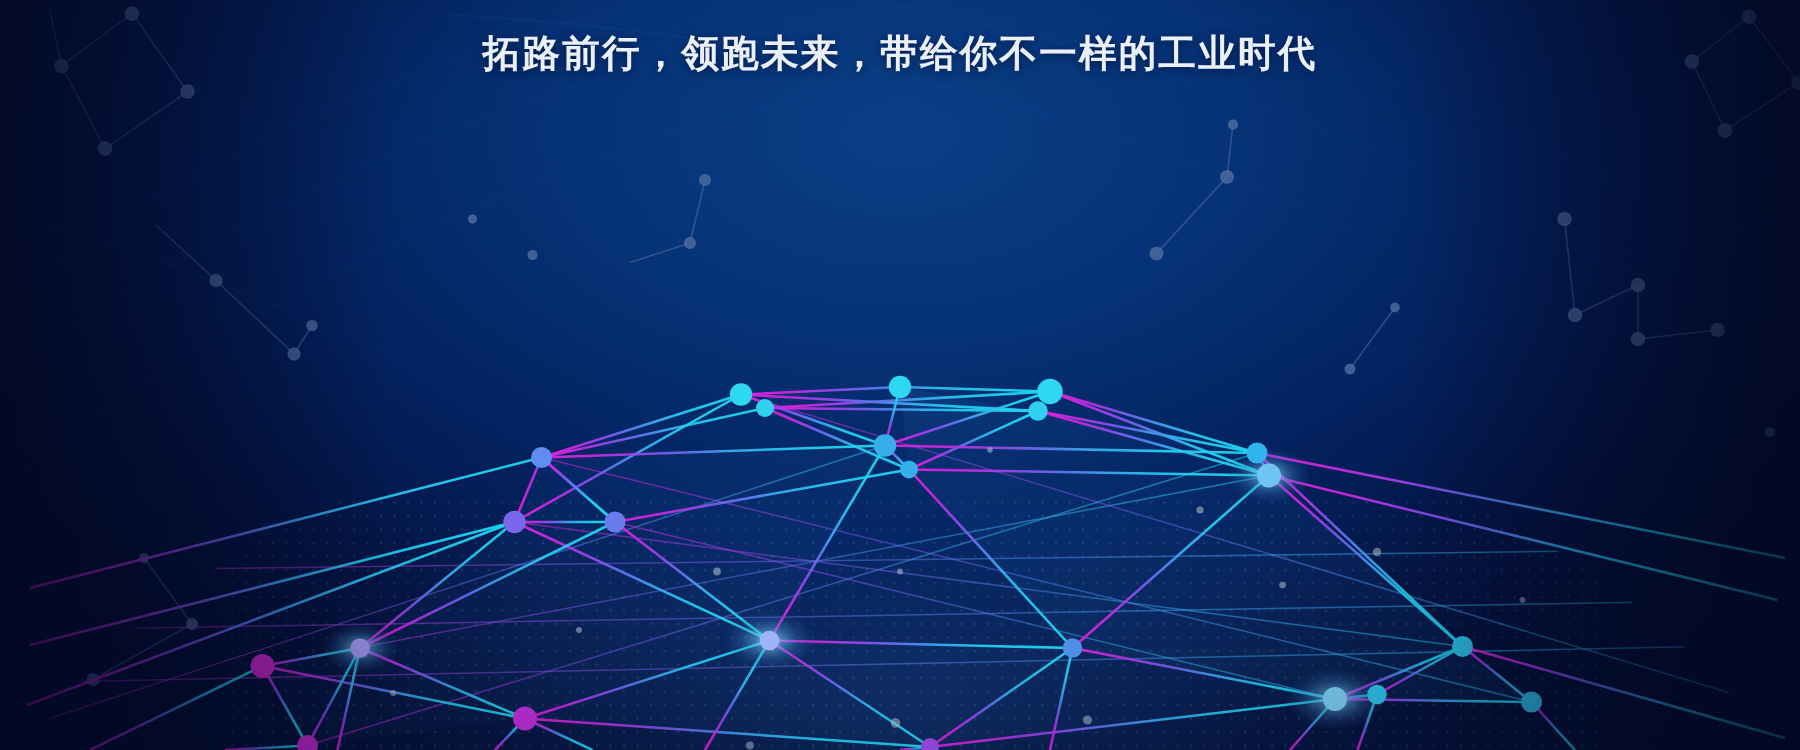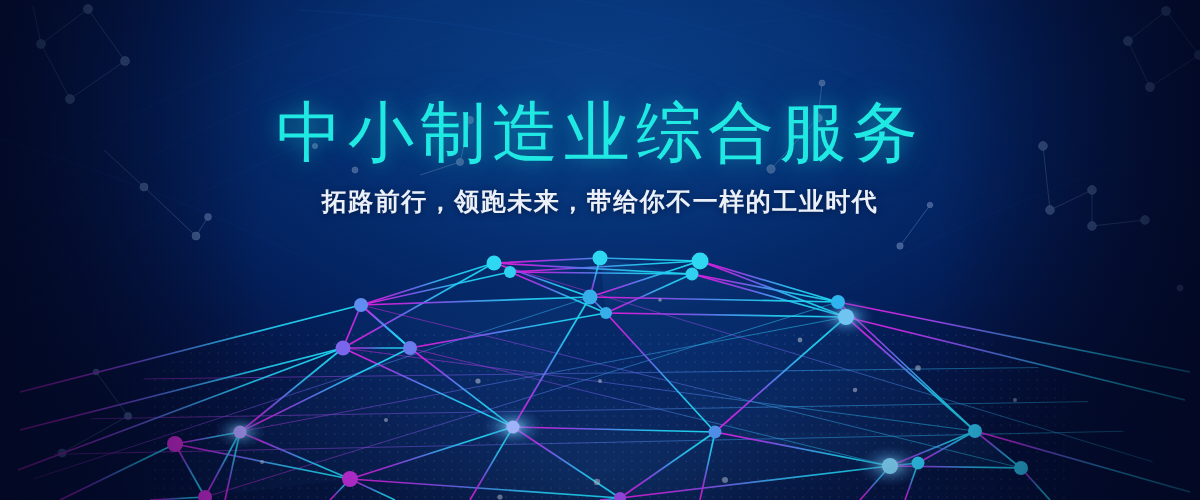--- a/index.html
+++ b/index.html
@@ -337,17 +337,16 @@
       <circle cx="1015" cy="400" r="2.0"></circle>
       <circle cx="262" cy="462" r="2.0"></circle>
       <circle cx="386" cy="420" r="2.0"></circle>
       <circle cx="660" cy="300" r="1.8"></circle>
     </g>
   </svg>
 
   <div class="bg-vignette"></div>
 
   <div class="copy">
-    <h1 class="title">中小制造业综合服务</h1>
     <p class="subtitle">拓路前行，领跑未来，带给你不一样的工业时代</p>
   </div>
 
 </div>
 
 </body></html>

